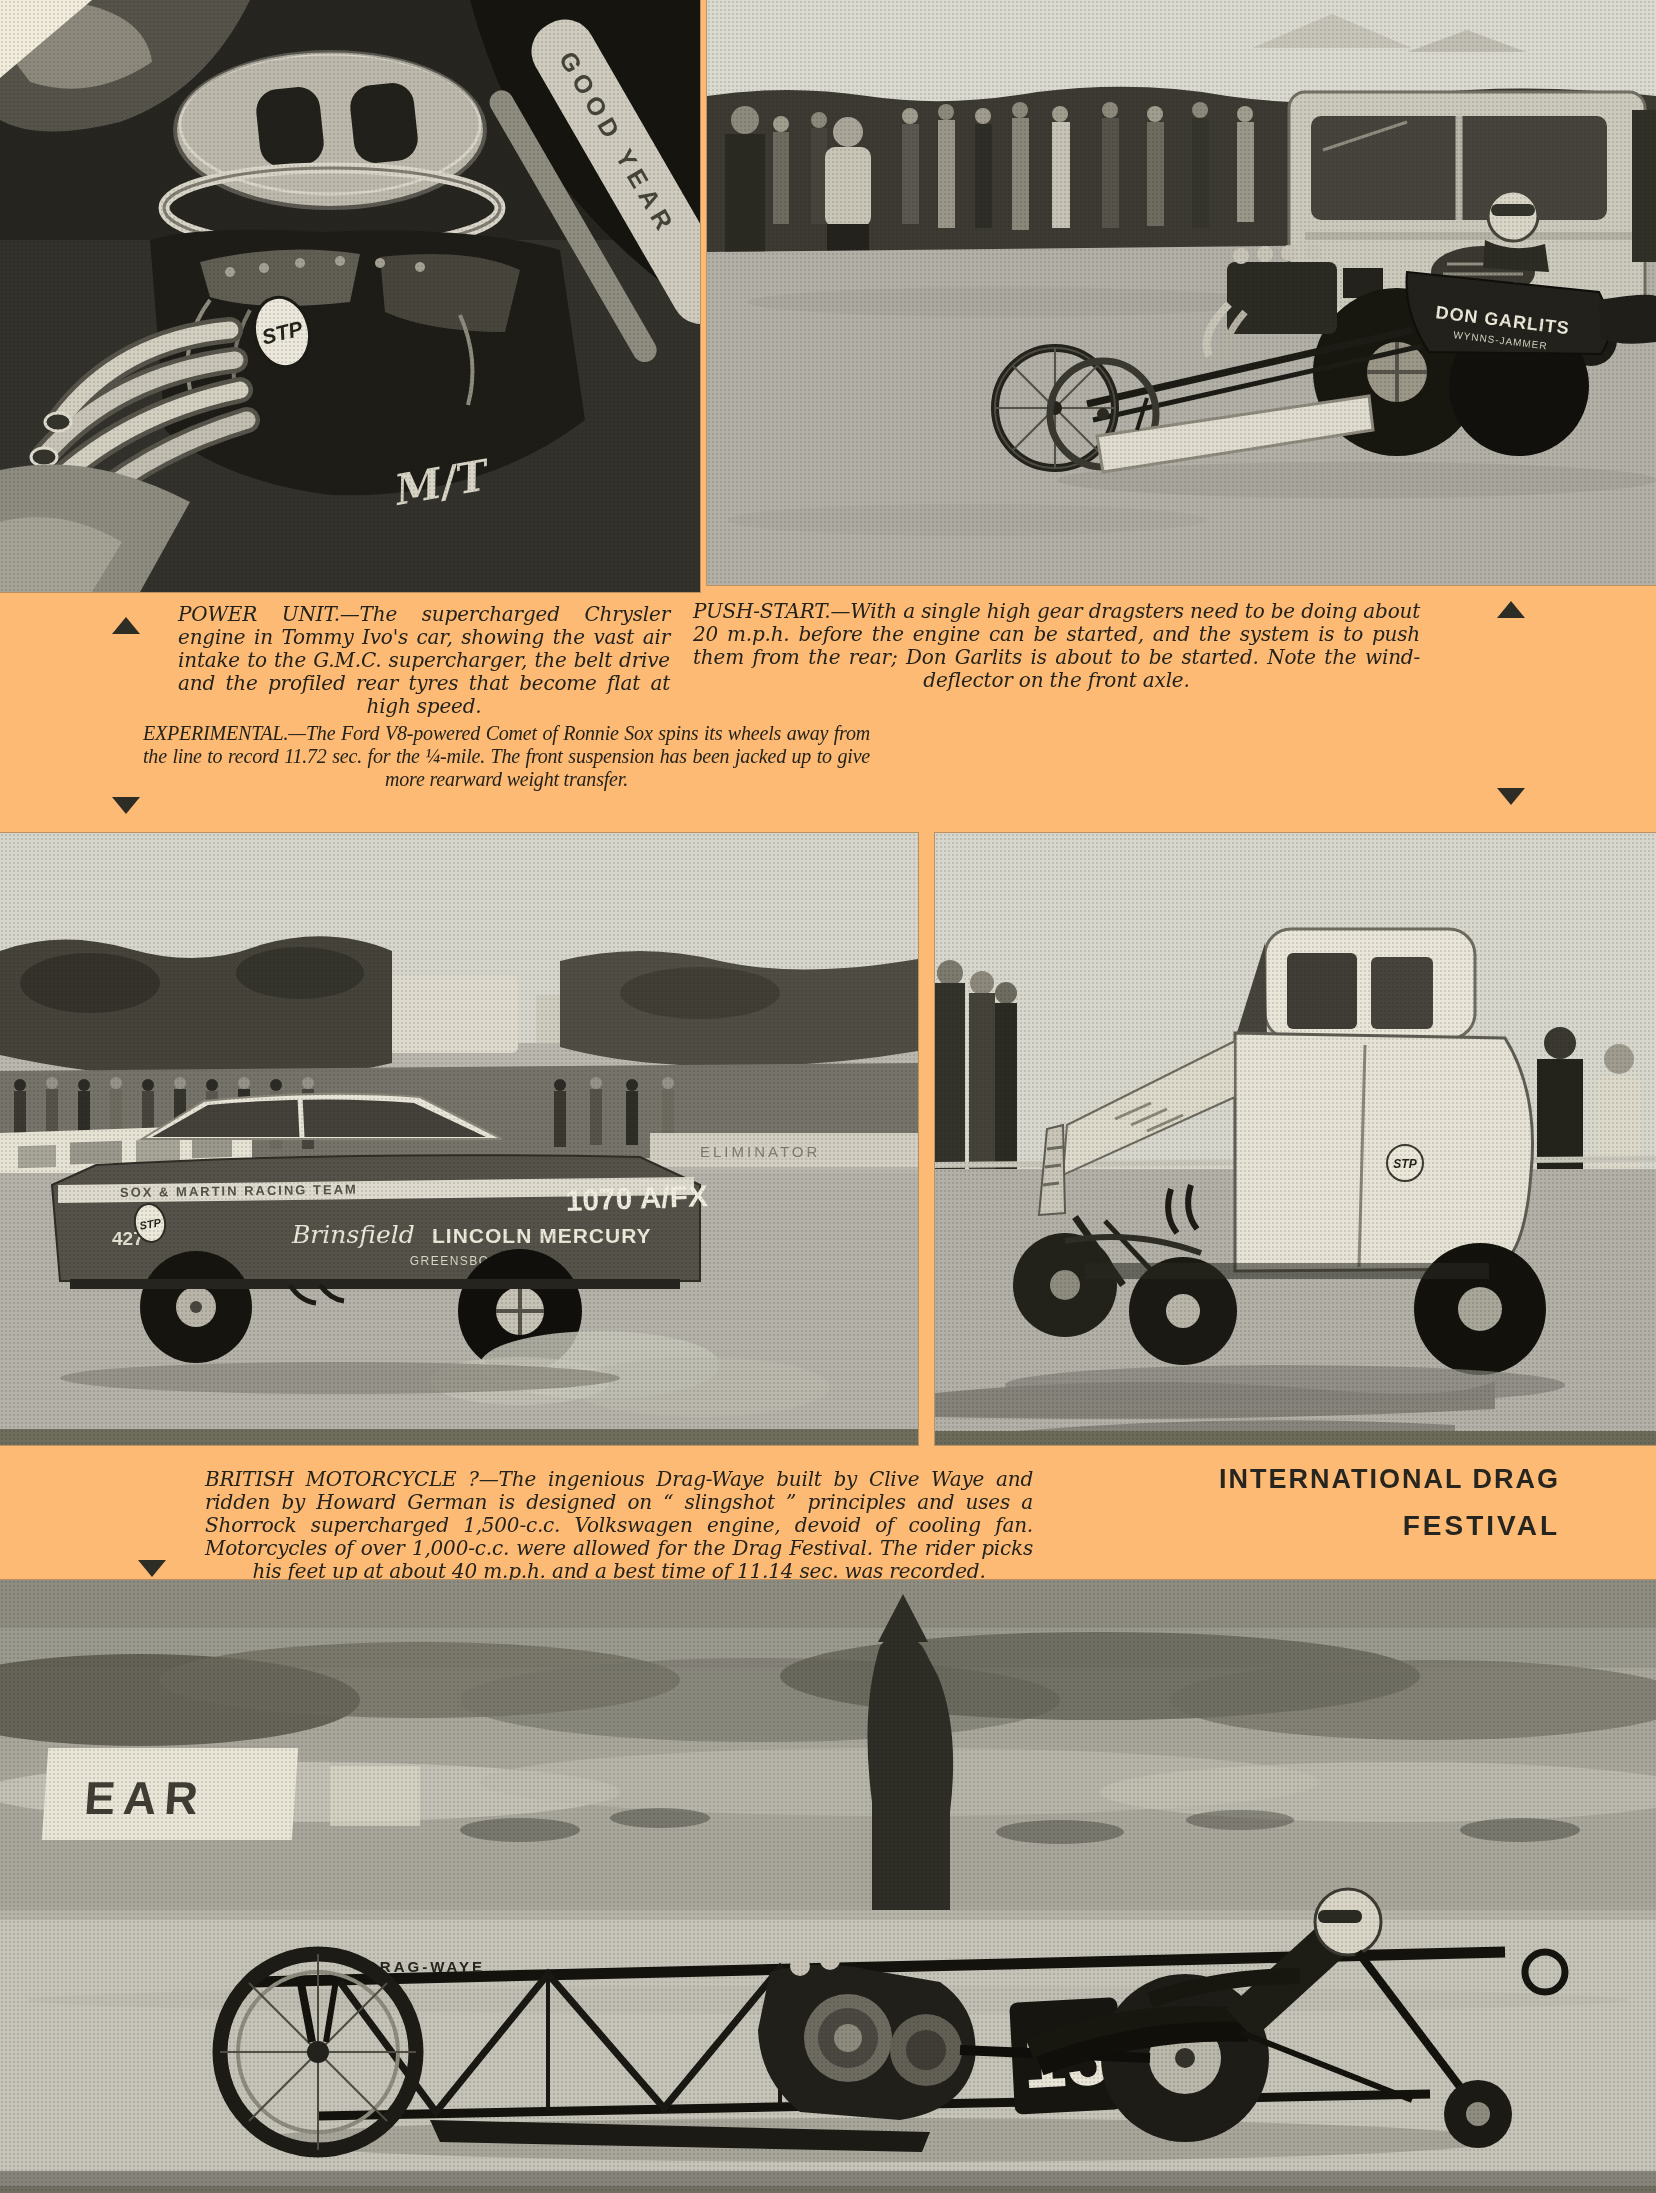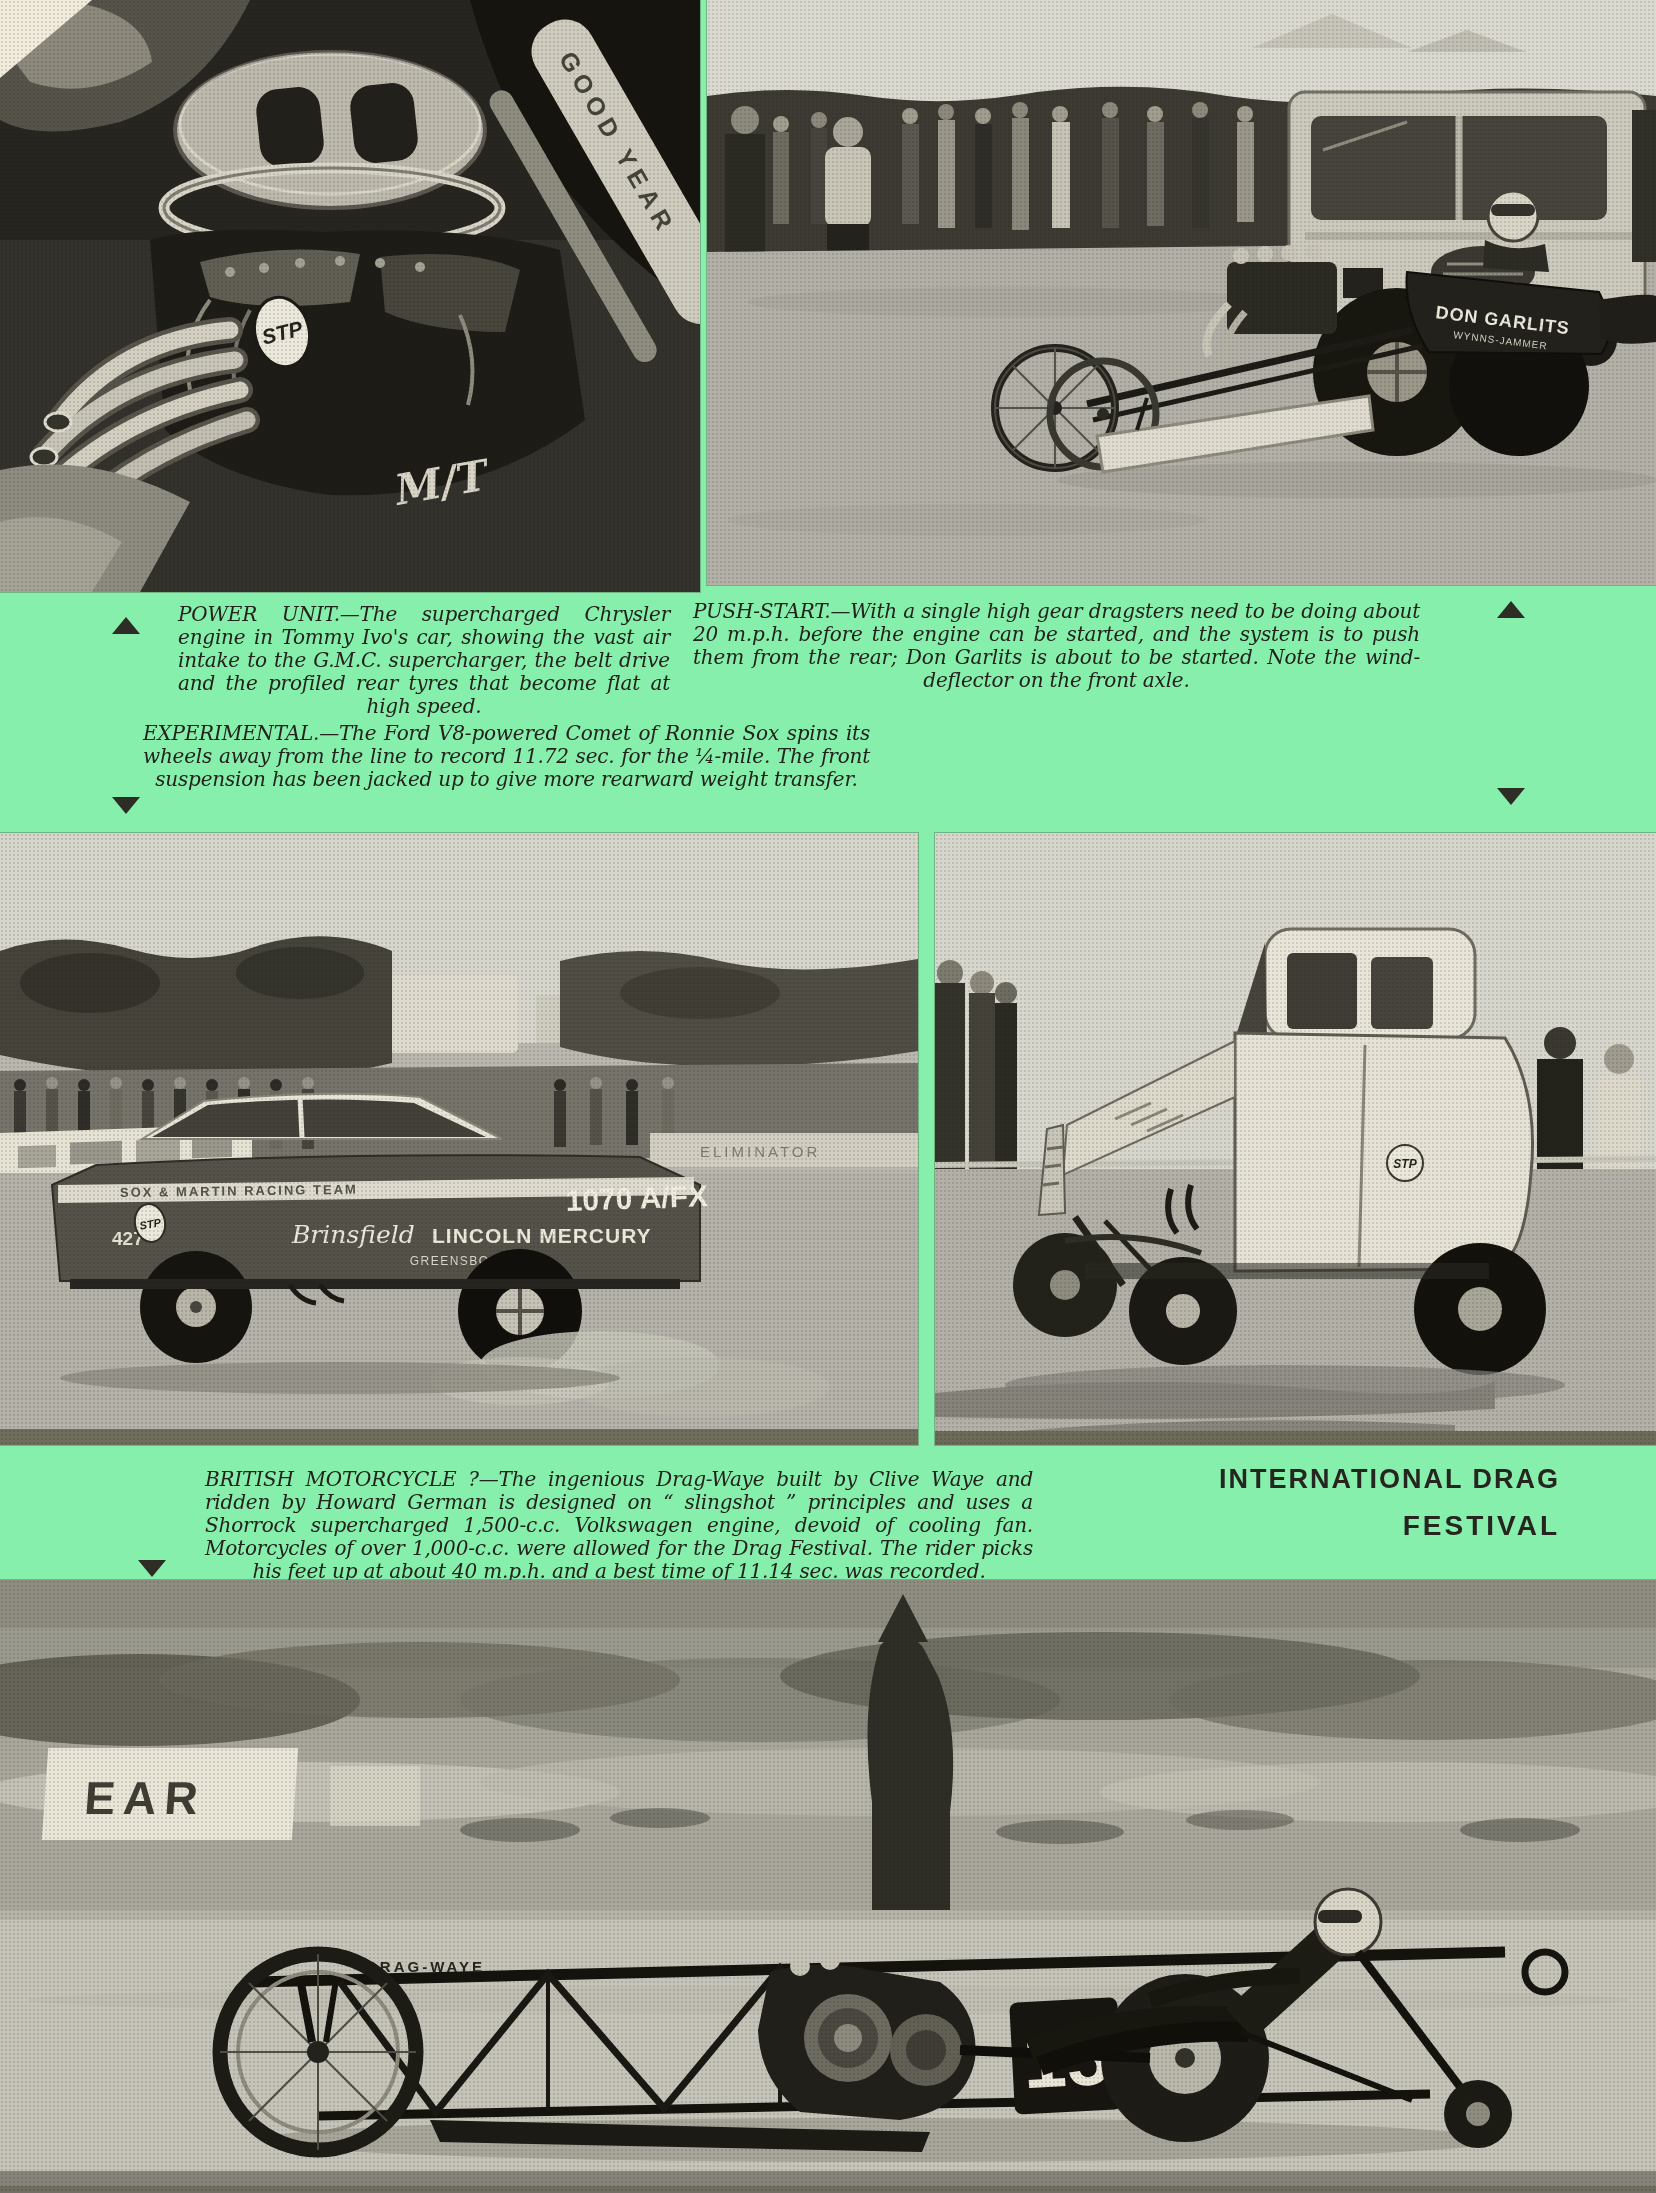--- a/index.html
+++ b/index.html
@@ -1,16 +1,16 @@
 <!DOCTYPE html>
 <html><head>
 <meta charset="utf-8">
 <style>
   html,body{margin:0;padding:0;background:#f1ecdc;}
-  .page{position:relative;width:1656px;height:2193px;background:#86efac;overflow:hidden;
+  .page{position:relative;width:1656px;height:2193px;background:#fdba74;overflow:hidden;
         font-family:"DejaVu Serif",serif;}
   .photo{position:absolute;overflow:hidden;background:#c9c6ba;outline:1px solid rgba(70,68,58,.35);}
   .photo svg{display:block;width:100%;height:100%;}
   .ht{position:absolute;inset:0;pointer-events:none;
       background-image:radial-gradient(rgba(25,24,18,.13) 1px, rgba(0,0,0,0) 1.35px);
       background-size:4px 4px;}
   .cap{position:absolute;font-style:italic;font-size:20px;line-height:23px;color:#23221c;
        text-align:justify;text-align-last:center;letter-spacing:-0.2px;}
   .tri{position:absolute;width:0;height:0;}
   .tri-up{border-left:14px solid transparent;border-right:14px solid transparent;
@@ -197,21 +197,21 @@
         <polygon points="390,436 662,396 666,430 396,472" fill="#e0ddd0" stroke="#8e8b7e" stroke-width="3"></polygon>
         <line x1="430" y1="430" x2="440" y2="398" stroke="#1c1b15" stroke-width="4"></line>
         <path d="M892,300 Q940,292 949,296 L949,342 Q912,347 894,338 Z" fill="#1f1e18"></path>
       </g>
     </svg>
     <div class="ht"></div>
   </div>
 
   <div class="tri tri-up" style="left:112px;top:617px;"></div>
   <div class="cap" style="left:178px;top:603px;width:492px;">POWER UNIT.—The supercharged Chrysler engine in Tommy Ivo's car, showing the vast air intake to the G.M.C. supercharger, the belt drive and the profiled rear tyres that become flat at high speed.</div>
-  <div class="cap" style="left:143px;top:722px;width:727px;">EXPERIMENTAL.—The Ford V8-powered Comet of Ronnie Sox spins its wheels away from the line to record 11.72 sec. for the ¼-mile. The front suspension has been jacked up to give more rearward weight transfer.</div>
+  <div class="cap" style="left:143px;top:722px;width:727px;font-family:Liberation Serif, serif;">EXPERIMENTAL.—The Ford V8-powered Comet of Ronnie Sox spins its wheels away from the line to record 11.72 sec. for the ¼-mile. The front suspension has been jacked up to give more rearward weight transfer.</div>
   <div class="tri tri-down" style="left:112px;top:797px;"></div>
 
   <div class="tri tri-up" style="left:1497px;top:601px;"></div>
   <div class="cap" style="left:693px;top:600px;width:727px;">PUSH-START.—With a single high gear dragsters need to be doing about 20 m.p.h. before the engine can be started, and the system is to push them from the rear;  Don Garlits is about to be started.  Note the wind-deflector on the front axle.</div>
   <div class="tri tri-down" style="left:1497px;top:788px;"></div>
 
   <div class="photo" style="left:0;top:833px;width:918px;height:612px;">
     <svg viewBox="0 0 918 612" preserveAspectRatio="none">
       <rect width="918" height="612" fill="#bab8ae"></rect>
       <rect width="918" height="210" fill="#d7d6cd"></rect>

